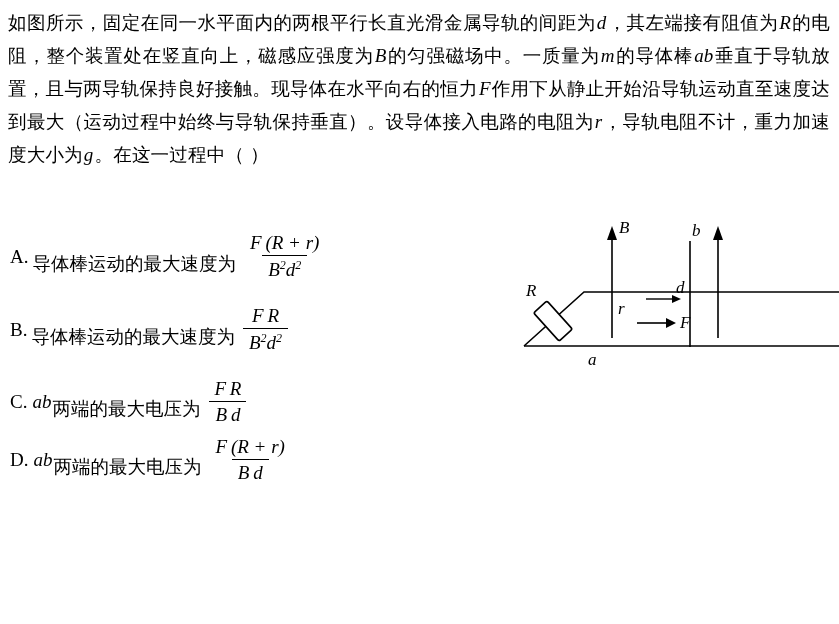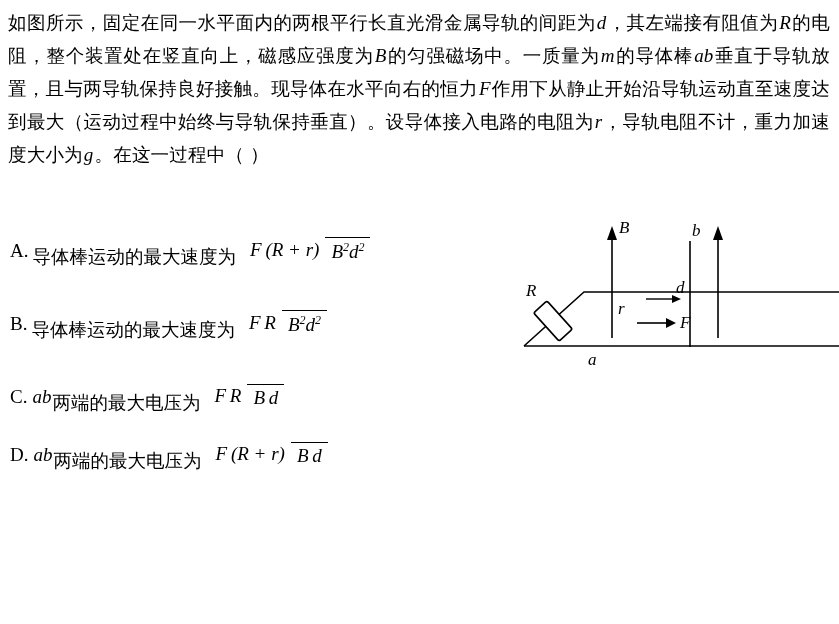--- a/index.html
+++ b/index.html
@@ -43,21 +43,21 @@
   }
   .opt .lbl {
     font-family: "Liberation Serif", "DejaVu Serif", serif;
     font-size: 19px;
     margin-right: 4px;
   }
   .opt .txt { margin-right: 6px; margin-top: 12px; }
   
   .frac {
     display: inline-flex;
-    flex-direction: row;
+    flex-direction: column;
     align-items: center;
     justify-content: center;
     vertical-align: middle;
     font-family: "Liberation Serif", "DejaVu Serif", serif;
     font-style: italic;
     font-size: 19px;
     line-height: 1.18;
     margin: 0 2px;
   }
   .frac .num { padding: 0 6px 1px 6px; white-space: nowrap; }

